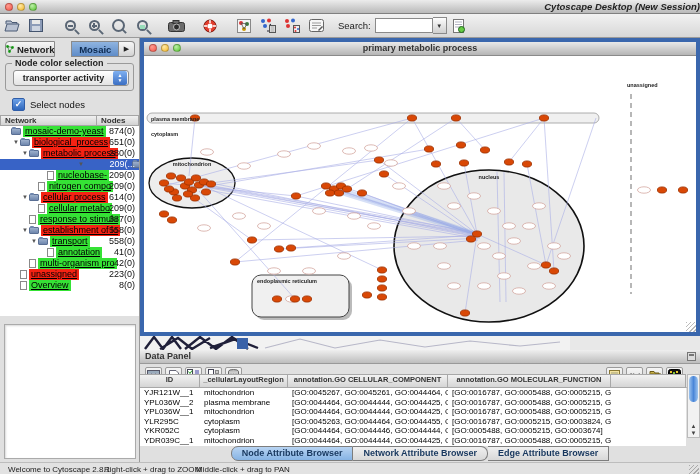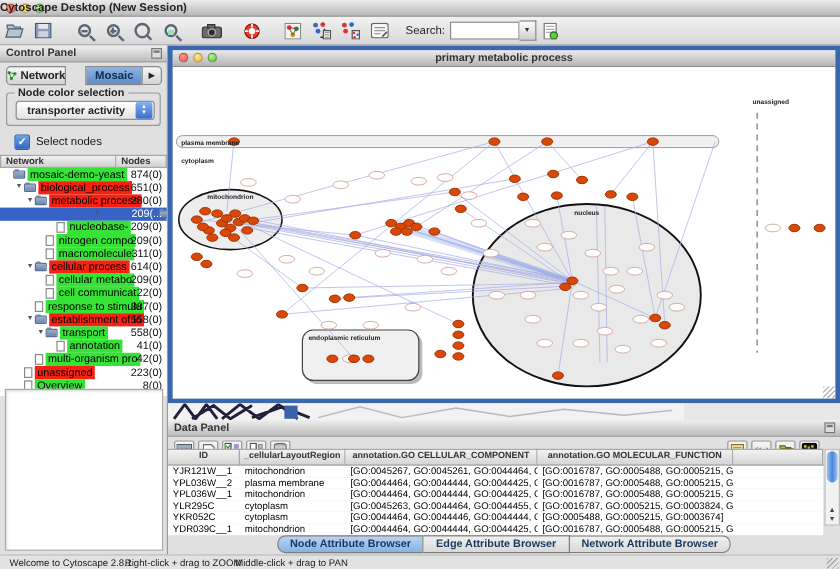--- a/index.html
+++ b/index.html
@@ -2,22 +2,22 @@
 <html><head>
 <meta charset="utf-8">
 <style>
   html,body{margin:0;padding:0;}
   .screen{position:relative;width:700px;height:474px;overflow:hidden;
     font-family:"Liberation Sans",sans-serif;background:#e2e2e2;color:#111;
     -webkit-font-smoothing:antialiased;}
   
   .titlebar{position:absolute;left:0;top:0;width:700px;height:13px;
     background:linear-gradient(#ececec,#b9b9b9);border-bottom:1px solid #808080;}
-  .titlebar .title{position:absolute;left:0;right:0;top:1px;text-align:left;
-    font-size:9.5px;font-weight:bold;color:#222;}
+  .titlebar .title{position:absolute;left:0;right:0;top:1px;text-align:right;
+    font-size:9.5px;font-weight:bold;color:#222;font-style:italic;}
   .lights{position:absolute;left:5px;top:3px;display:flex;gap:4px;}
   .light{width:8px;height:8px;border-radius:50%;border:1px solid rgba(0,0,0,.25);box-sizing:border-box;}
   .light.red{background:radial-gradient(circle at 35% 30%,#ff9c90,#f4564a);}
   .light.yellow{background:radial-gradient(circle at 35% 30%,#ffe9a8,#f5b727);}
   .light.green{background:radial-gradient(circle at 35% 30%,#bdf0a8,#58c431);}
   
   .toolbar{position:absolute;left:0;top:14px;width:700px;height:23px;
     background:linear-gradient(#f2f2f2,#d7d7d7);border-bottom:1px solid #9a9a9a;
     display:flex;align-items:center;}
   .tbtn{width:22px;height:19px;margin:0 1px;display:flex;align-items:center;justify-content:center;}
@@ -71,21 +71,21 @@
   .tree-hdr .th1{flex:1;border-left:1px solid #a5a5a5;}
   .tree-hdr .th2{width:42px;}
   .tree{background:#fff;border-top:none;height:190px;overflow:hidden;font-size:9px;}
   .tree-row{position:relative;height:11px;line-height:11px;display:flex;align-items:center;white-space:nowrap;}
   .tree-row.sel{background:#3863c6;gap:47px;}
   .tri{font-size:6px;color:#555;width:8px;text-align:center;flex:0 0 8px;}
   .ic-folder{flex:0 0 10px;width:10px;height:7px;background:linear-gradient(#9db0cc,#6e86ad);
     border:1px solid #5a6f94;border-radius:1px;position:relative;margin-right:2px;box-sizing:border-box;}
   .ic-folder::before{content:"";position:absolute;left:0;top:-2px;width:4px;height:2px;background:#6e86ad;border-radius:1px 1px 0 0;}
   .ic-leaf{flex:0 0 7px;width:7px;height:9px;background:#fff;border:1px solid #8a8a8a;margin-right:2px;box-sizing:border-box;}
-  .tlabel{padding:0 2px;color:#000;}
+  .tlabel{padding:0 2px;color:#000;text-decoration:underline;}
   .tlabel.green{background:#35e235;}
   .tlabel.red{background:#f52213;}
   .tvalue{position:absolute;right:4px;color:#111;text-align:center;}
   .tree-row.sel .tvalue{color:#fff;}
   .birdseye{position:absolute;left:4px;top:286px;width:130px;height:133px;background:#fff;
     border:1px solid #aaa;box-shadow:inset 1px 1px 2px rgba(0,0,0,.15);}
   
   .workspace{position:absolute;left:140px;top:0;width:560px;height:424px;background:#c9c9c9;}
   .net-frame{position:absolute;left:0;top:0;width:560px;height:298px;
     border:4px solid #3a67ad;box-sizing:border-box;background:#fff;}
@@ -240,24 +240,20 @@
           <rect x="1.5" y="0.5" width="10" height="13" fill="#fff" stroke="#777"></rect>
           <path d="M3 3 h7 M3 5.5 h7 M3 8 h7" stroke="#aab" stroke-width="0.9"></path>
           <circle cx="9.5" cy="10.5" r="3" fill="#6c4" stroke="#262"></circle>
         </svg>
     </div>
   </div>
 
   <div class="main">
 
     <div class="control-panel">
-      <div class="panel-hdr">
-        <span>Control Panel</span>
-        <span class="float-ic"></span>
-      </div>
 
       <div class="cp-tabs">
         <div class="cp-tab first">
           <svg class="net-glyph" viewBox="0 0 8 8">
               <circle cx="1.5" cy="1.5" r="1.4" fill="#2a2"></circle>
               <circle cx="6.5" cy="2.5" r="1.4" fill="#2a2"></circle>
               <circle cx="3.5" cy="6.5" r="1.4" fill="#2a2"></circle>
               <path d="M1.5 1.5 L6.5 2.5 L3.5 6.5 Z" fill="none" stroke="#161" stroke-width="0.6"></path>
             </svg>
           <span>Network</span>
@@ -325,46 +321,32 @@
             <span class="tvalue">209(0)</span>
           </div>
           <div class="tree-row">
             <span style="flex: 0 0 30px;"></span>
             <span class="tri"></span>
             <span class="ic-leaf"></span>
             <span class="tlabel green">nitrogen compo</span>
             <span class="tvalue">209(0)</span>
           </div>
           <div class="tree-row">
-            <span style="flex: 0 0 30px;"></span>
-            <span class="tri"></span>
-            <span class="ic-leaf"></span>
-            <span class="tlabel green">macromolecule</span>
-            <span class="tvalue">311(0)</span>
-          </div>
-          <div class="tree-row">
             <span style="flex: 0 0 21px;"></span>
             <span class="tri">▼</span>
             <span class="ic-folder"></span>
             <span class="tlabel red">cellular process</span>
             <span class="tvalue">614(0)</span>
           </div>
           <div class="tree-row">
             <span style="flex: 0 0 30px;"></span>
             <span class="tri"></span>
             <span class="ic-leaf"></span>
             <span class="tlabel green">cellular metabo</span>
             <span class="tvalue">209(0)</span>
-          </div>
-          <div class="tree-row">
-            <span style="flex: 0 0 30px;"></span>
-            <span class="tri"></span>
-            <span class="ic-leaf"></span>
-            <span class="tlabel green">cell communicat</span>
-            <span class="tvalue">22(0)</span>
           </div>
           <div class="tree-row">
             <span style="flex: 0 0 21px;"></span>
             <span class="tri"></span>
             <span class="ic-leaf"></span>
             <span class="tlabel green">response to stimulu</span>
             <span class="tvalue">387(0)</span>
           </div>
           <div class="tree-row">
             <span style="flex: 0 0 21px;"></span>
@@ -716,22 +698,22 @@
             </div>
           </div>
 
         <div class="vscroll">
           <div class="vthumb"></div>
           <div class="varrows">▲<br>▼</div>
         </div>
 
         <div class="dp-tabs" id="dp-tabs">
             <div class="dp-tab first sel">Node Attribute Browser</div>
+            <div class="dp-tab last">Network Attribute Browser</div>
             <div class="dp-tab">Edge Attribute Browser</div>
-            <div class="dp-tab last">Network Attribute Browser</div>
           </div>
       </div>
     </div>
   </div>
 
   <div class="statusbar">
     <span style="left:8px">Welcome to Cytoscape 2.8.1</span>
     <span style="left:104px">Right-click + drag to ZOOM</span>
     <span style="left:196px">Middle-click + drag to PAN</span>
     <span class="rgrip"></span>

